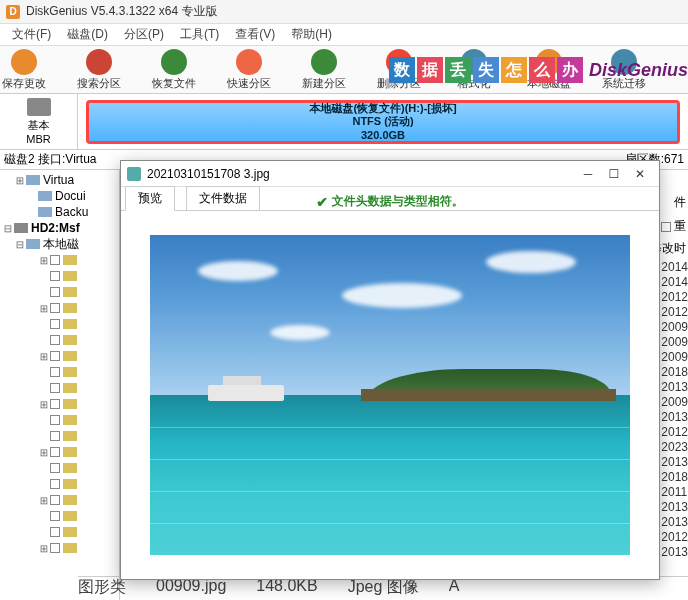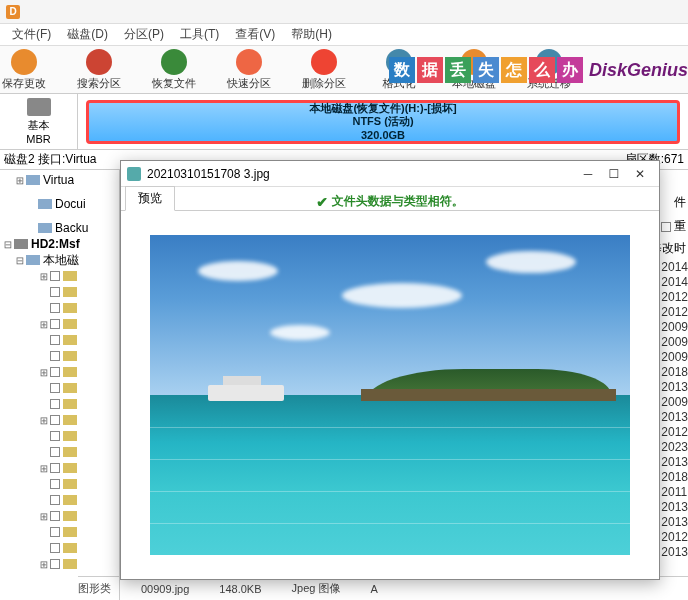--- a/index.html
+++ b/index.html
@@ -24,26 +24,26 @@
 .diskbar-strip { height:44px; border:3px solid #f44; border-radius:4px; background:linear-gradient(#8ed0ff,#4fb4ff); display:flex; flex-direction:column; align-items:center; justify-content:center; line-height:1.2; }
 .diskbar-strip div { font-size:11px; font-weight:bold; color:#023; }
 .inforow { height:20px; display:flex; align-items:center; border-bottom:1px solid #ccc; font-size:12px; padding:0 4px; }
 .inforow .rspan { margin-left:auto;text-align:center; }
 .body-row { display:flex; height:430px; }
 .tree-pane { width:120px; border-right:1px solid #ccc; overflow:hidden; font-size:12px; padding:2px; background:#fff; }
 .tree-node { display:flex; align-items:center; height:16px; white-space:nowrap; }
 .tree-node .exp { width:12px; text-align:center; color:#666; cursor:pointer; font-size:10px; }
 .tree-node .nicon { width:14px; height:10px; margin-right:3px; }
 .tree-node .nlabel { overflow:hidden; text-overflow:ellipsis; }
-.indent1 { padding-left:12px; } .indent2 { padding-left:24px;margin-top:8px; } .indent3 { padding-left:36px; }
+.indent1 { padding-left:12px; } .indent2 { padding-left:24px; } .indent3 { padding-left:36px; }
 .check { width:10px; height:10px; border:1px solid #888; margin-right:3px; flex:none; }
 .right-pane { flex:1; position:relative; background:#fff; }
 .datecol { position:absolute; right:0; top:50px; font-size:12px; line-height:15px; color:#333; }
 .datecol div { height:15px; }
-.bottom-row { position:absolute; bottom:0; left:78px; right:0; height:24px; display:flex; align-items:center; font-size:11px; color:#444; border-top:1px solid #ccc; }
+.bottom-row { position:absolute; bottom:0; left:78px; right:0; height:24px; display:flex; align-items:flex-start; font-size:16px; color:#444; border-top:1px solid #ccc; }
 .bottom-row span { margin-right:30px; }
 
 
 .preview-win { position:absolute; left:120px; top:160px; width:540px; height:420px; background:#fff; border:1px solid #888; box-shadow:0 4px 16px rgba(0,0,0,.3); }
 .preview-title { height:26px; display:flex; align-items:center; padding:0 6px; border-bottom:1px solid #ddd; }
 .preview-title .picon { width:14px; height:14px; background:#5aa; border-radius:2px; margin-right:6px; }
 .preview-title .ptxt { font-size:12px; flex:1; }
 .preview-title .pbtn { width:26px; height:18px; display:flex; align-items:center; justify-content:center; cursor:pointer; font-size:12px; color:#333; }
 .preview-tabs { height:24px; display:flex; align-items:flex-end; border-bottom:1px solid #ccc; padding:0 4px; position:relative; }
 .preview-tabs .ptab { padding:3px 12px; border:1px solid #ccc; border-bottom:none; font-size:12px; cursor:pointer; margin-right:11px; }
@@ -63,20 +63,21 @@
 
 .rhead { position:absolute; top:24px; right:2px; font-size:12px; }
 .rcheck { position:absolute; top:48px; right:2px; font-size:12px; display:flex; align-items:center; }
 .rcheck .check { display:inline-block; }
 </style>
 </head>
 <body>
 
 <div class="titlebar">
   <div class="logo">D</div>
+  <div class="title">DiskGenius V5.4.3.1322 x64 专业版</div>
 </div>
 
 <div class="menubar" id="menubar">
     <div class="menu-item">文件(F)</div>
     <div class="menu-item">磁盘(D)</div>
     <div class="menu-item">分区(P)</div>
     <div class="menu-item">工具(T)</div>
     <div class="menu-item">查看(V)</div>
     <div class="menu-item">帮助(H)</div>
   </div>
@@ -91,20 +92,24 @@
         <div class="ticon" style="background: rgb(204, 68, 51); border-radius: 50%;"></div>
         <div class="tlabel">搜索分区</div>
       </div>
       <div class="tool">
         <div class="ticon" style="background: rgb(58, 138, 58); border-radius: 50%;"></div>
         <div class="tlabel">恢复文件</div>
       </div>
       <div class="tool">
         <div class="ticon" style="background: rgb(238, 102, 68); border-radius: 50%;"></div>
         <div class="tlabel">快速分区</div>
+      </div>
+      <div class="tool">
+        <div class="ticon" style="background: rgb(58, 138, 58); border-radius: 50%;"></div>
+        <div class="tlabel">新建分区</div>
       </div>
       <div class="tool">
         <div class="ticon" style="background: rgb(238, 68, 51); border-radius: 50%;"></div>
         <div class="tlabel">删除分区</div>
       </div>
       <div class="tool">
         <div class="ticon" style="background: rgb(68, 136, 170); border-radius: 50%;"></div>
         <div class="tlabel">格式化</div>
       </div>
       <div class="tool">
@@ -314,20 +319,21 @@
 <div class="preview-win">
   <div class="preview-title">
     <div class="picon"></div>
     <div class="ptxt">20210310151708 3.jpg</div>
     <div class="pbtn">─</div>
     <div class="pbtn">☐</div>
     <div class="pbtn">✕</div>
   </div>
   <div class="preview-tabs">
     <div class="ptab active">预览</div>
+    <div class="ptab">文件数据</div>
     <div class="pstatus">
         <span class="chk">✔</span>
         <span>文件头数据与类型相符。</span>
       </div>
   </div>
   <div class="preview-body">
     <div class="photo">
       <div class="sky"></div>
       <div class="cloud" style="left:10%;top:8%;width:80px;height:20px"></div>
       <div class="cloud" style="left:40%;top:15%;width:120px;height:25px"></div>

